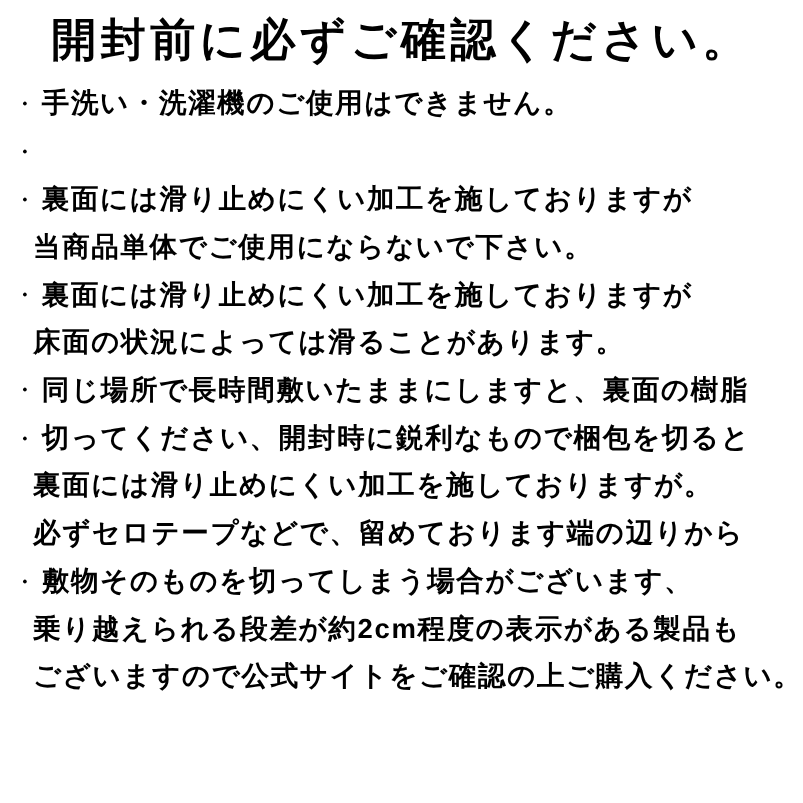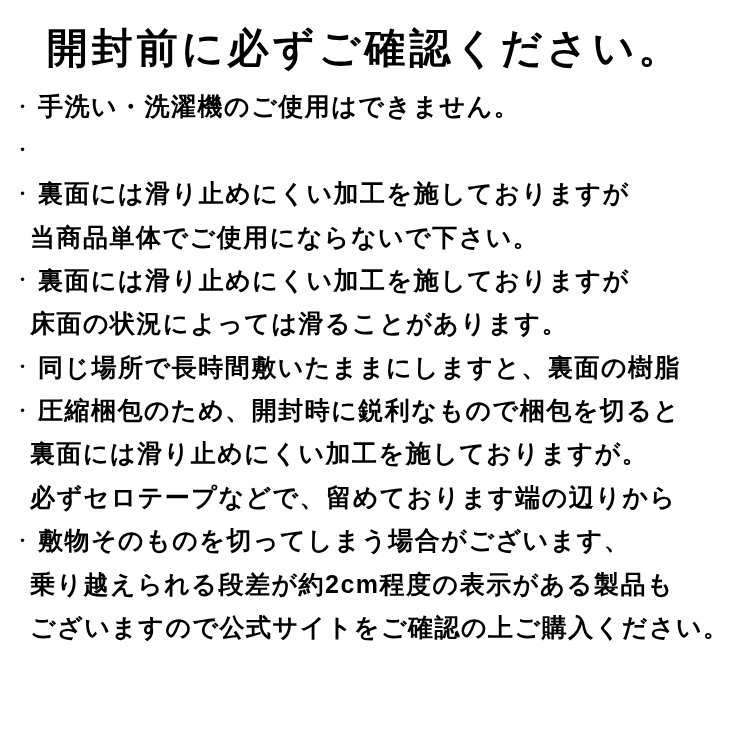--- a/index.html
+++ b/index.html
@@ -11,21 +11,21 @@
     position: relative;
     width: 730px;
     height: 730px;
     background: #ffffff;
     color: #000000;
     font-family: "Liberation Sans", sans-serif;
     overflow: hidden;
     box-sizing: border-box;
   }
   .title {
-    margin: 12px;
+    margin: 0;
     padding-top: 13px;
     text-align: center;
     font-size: 41px;
     font-weight: bold;
     letter-spacing: 4px;
     line-height: 1.15;
     white-space: nowrap;
   }
   .notes {
     margin-top: 13px;
@@ -91,21 +91,21 @@
       <span class="line-text">床面の状況によっては滑ることがあります。</span>
     </div>
 
     <div class="line bullet-line">
       <span class="bullet">・</span>
       <span class="line-text">同じ場所で長時間敷いたままにしますと、裏面の樹脂</span>
     </div>
 
     <div class="line bullet-line">
       <span class="bullet">・</span>
-      <span class="line-text">圧縮梱包のため、開封時に鋭利なもので梱包を切ると</span>
+      <span class="line-text">切ってください、開封時に鋭利なもので梱包を切ると</span>
     </div>
     <div class="line cont-line">
       <span class="line-text">裏面には滑り止めにくい加工を施しておりますが。</span>
     </div>
     <div class="line cont-line">
       <span class="line-text">必ずセロテープなどで、留めております端の辺りから</span>
     </div>
 
     <div class="line bullet-line">
       <span class="bullet">・</span>

